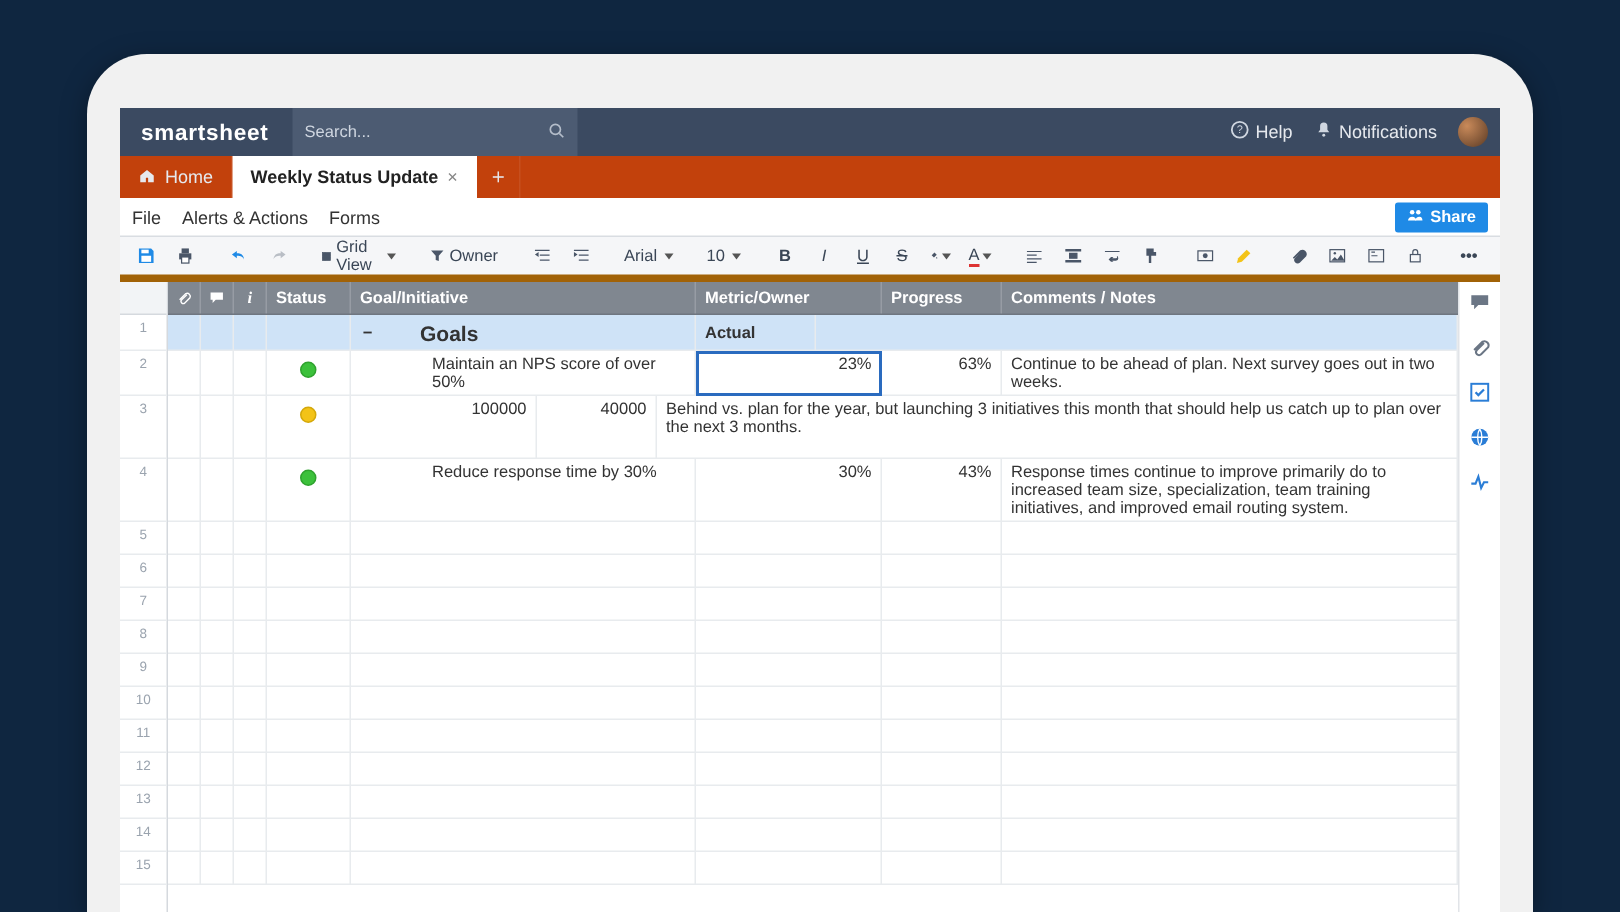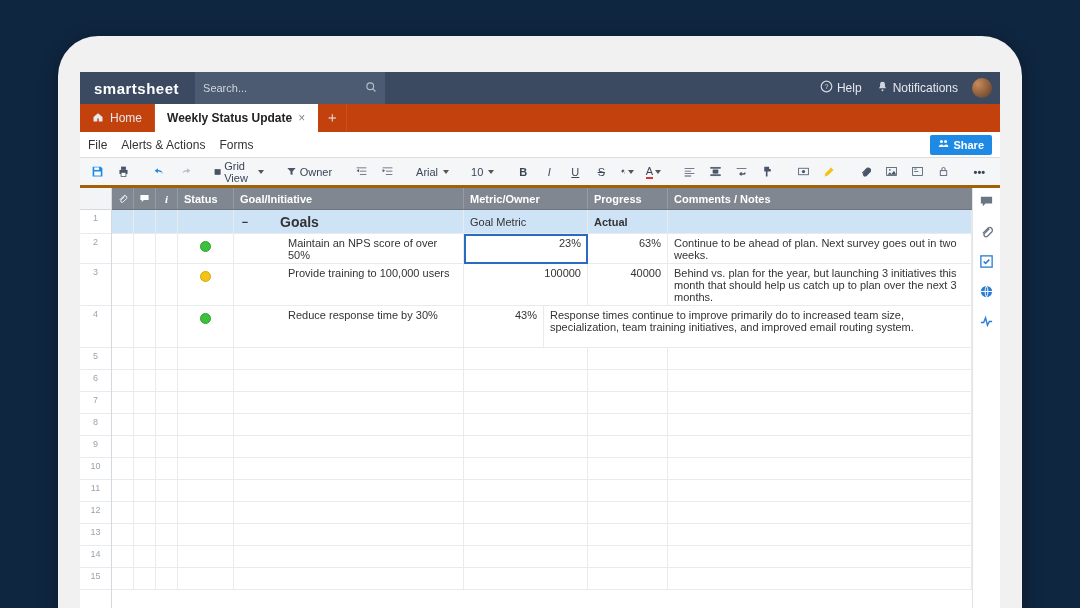--- a/index.html
+++ b/index.html
@@ -92,21 +92,21 @@
     font-size:11px;
     display:flex; align-items:center; gap:4px;
     cursor:pointer;
     font-weight:bold;
   }
 
   
   .toolbar {
     height: 30px;
     background:#f5f6f8;
-    border-bottom:3px solid #a16207;
+    border-bottom:5px solid #a16207;
     display:flex; align-items:center;
     padding:0 6px;
     gap:4px;
     font-size:11px; color:#3a4656;
   }
   .tbtn {
     height:22px; min-width:22px;
     display:flex; align-items:center; justify-content:center;
     padding:0 4px;
     border-radius:2px;
@@ -463,21 +463,20 @@
 
         <div class="sh-row section">
           <div class="c attach"></div>
           <div class="c chat"></div>
           <div class="c info"></div>
           <div class="c status"></div>
           <div class="c goal">
             <span class="collapse">−</span>
             <span class="goaltxt">Goals</span>
           </div>
-          <div class="c metric" style="font-weight:400">Goal Metric</div>
           <div class="c prog" style="font-weight:700">Actual</div>
           <div class="c notes"></div>
         </div>
 
         <div class="sh-row h30">
           <div class="c attach"></div>
           <div class="c chat"></div>
           <div class="c info"></div>
           <div class="c status">
               <div class="statusdot dot-green"></div>
@@ -488,34 +487,34 @@
           <div class="c notes">Continue to be ahead of plan. Next survey goes out in two weeks.</div>
         </div>
 
         <div class="sh-row h42">
           <div class="c attach"></div>
           <div class="c chat"></div>
           <div class="c info"></div>
           <div class="c status">
               <div class="statusdot dot-yellow"></div>
             </div>
-          <div class="c goal indent">Provide training to 100,000 users</div>
           <div class="c metric metric-val">100000</div>
           <div class="c prog prog-val">40000</div>
           <div class="c notes">Behind vs. plan for the year, but launching 3 initiatives this month that should help us catch up to plan over the next 3 months.</div>
         </div>
 
         <div class="sh-row h42">
           <div class="c attach"></div>
           <div class="c chat"></div>
           <div class="c info"></div>
           <div class="c status">
               <div class="statusdot dot-green"></div>
             </div>
           <div class="c goal indent">Reduce response time by 30%</div>
+          <div class="c metric metric-val">30%</div>
           <div class="c prog prog-val">43%</div>
           <div class="c notes">Response times continue to improve primarily do to increased team size, specialization, team training initiatives, and improved email routing system.</div>
         </div>
 
         <div class="sh-row h22">
             <div class="c attach"></div>
             <div class="c chat"></div>
             <div class="c info"></div>
             <div class="c status"></div>
             <div class="c goal"></div>

